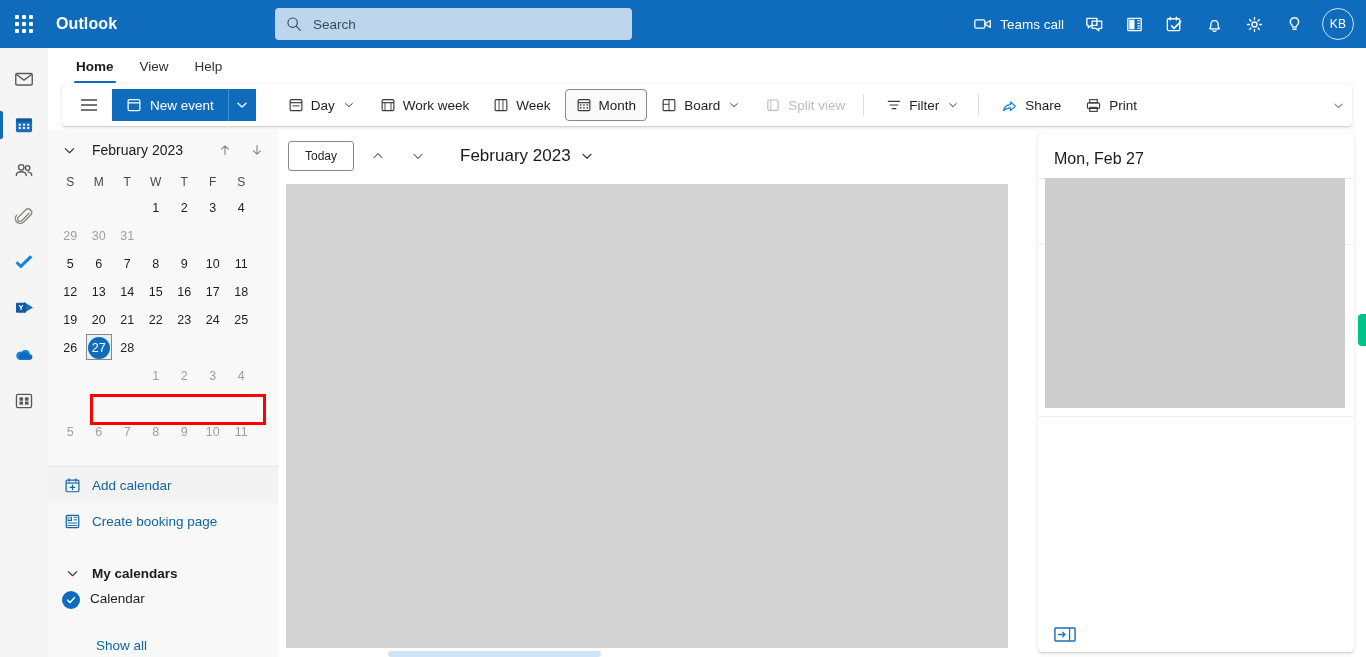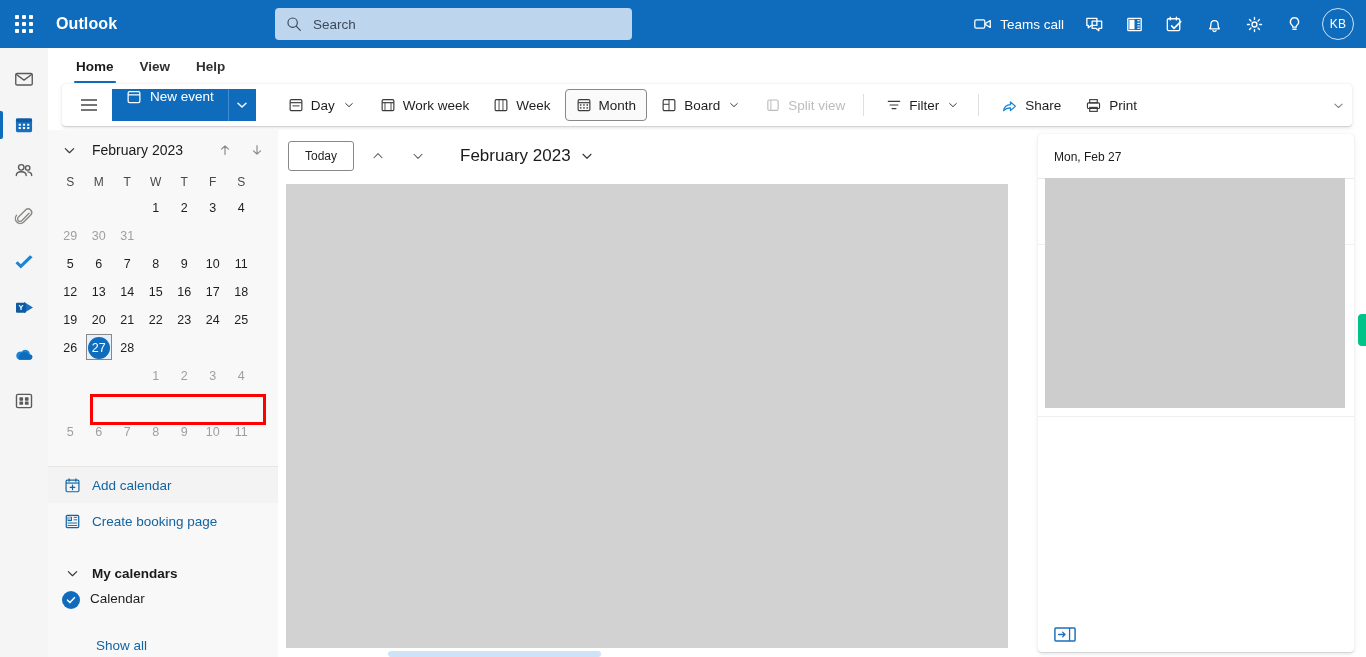--- a/index.html
+++ b/index.html
@@ -131,36 +131,36 @@
   .sb-showall { height: 36px; display: flex; align-items: center; padding-left: 48px; cursor: pointer; }
   .sb-showall span { font-size: 13.5px; color: #1264a3; }
 
   
   .ribbon-tabs {
     position: absolute; left: 48px; top: 48px; width: 1318px; height: 35px;
     background: #fff; display: flex; align-items: flex-end; padding-left: 16px; gap: 2px;
   }
   .rtab {
     height: 33px; padding: 0 12px; display: flex; align-items: center;
-    font-size: 13.5px; color: #323130; cursor: pointer; position: relative; font-weight: bold;
+    font-size: 13.5px; color: #323130; cursor: pointer; position: relative;
   }
   .rtab.active { color: #1b1a19; font-weight: bold; }
   .rtab.active::after {
     content: ""; position: absolute; left: 10px; right: 10px; bottom: 0; height: 2.5px;
     background: #0f6cbd; border-radius: 2px;
   }
 
   .toolbar {
     position: absolute; left: 62px; top: 84px; width: 1290px; height: 42px;
     background: #fff; border-radius: 4px; display: flex; align-items: center;
     padding: 0 6px; box-shadow: 0 .3px 1px rgba(0,0,0,.12), 0 1.6px 4px rgba(0,0,0,.10);
   }
   .tb-ham { width: 34px; height: 32px; display: flex; align-items: center; justify-content: center; cursor: pointer; margin: 0 6px 0 4px; }
   .newevt {
-    height: 32px; background: #0f6cbd; color: #fff; display: flex; align-items: flex-start;
+    height: 32px; background: #0f6cbd; color: #fff; display: flex; align-items: center;
     gap: 8px; padding: 0 14px; font-size: 13.5px; cursor: pointer; white-space: nowrap;
   }
   .newevt-split {
     height: 32px; width: 28px; background: #0f6cbd; display: flex; align-items: center;
     justify-content: center; cursor: pointer; border-left: 1px solid #3e8ed0;
   }
   .tb-btn {
     height: 32px; display: flex; align-items: center; gap: 7px; padding: 0 10px;
     font-size: 13.5px; color: #201f1e; cursor: pointer; white-space: nowrap; border-radius: 3px;
     margin-left: 4px;
@@ -203,21 +203,21 @@
     position: absolute; left: 278px; top: 651px; width: 760px; height: 6px; background: #fff;
   }
   .hscroll .thumb { position: absolute; left: 110px; top: 0; width: 213px; height: 6px; background: #cfe3f7; border-radius: 3px; cursor: pointer; }
 
   
   .rightpanel {
     position: absolute; left: 1038px; top: 134px; width: 316px; height: 518px;
     background: #fff; border-radius: 4px;
     box-shadow: 0 .3px 1px rgba(0,0,0,.10), 0 1.6px 4px rgba(0,0,0,.10);
   }
-  .rp-title { padding: 16px 0 12px 16px; font-size: 12px; color: #1b1a19; }
+  .rp-title { padding: 16px 0 12px 16px; font-size: 16px; color: #1b1a19; }
   .rp-mask { position: absolute; left: 7px; top: 44px; width: 300px; height: 230px; background: #cdcdcd; }
   .rp-divider { position: absolute; left: 0; top: 44px; width: 316px; height: 1px; background: #eaeaea; }
   .rp-divider2 { position: absolute; left: 0; top: 110px; width: 316px; height: 1px; background: #f0f0f0; }
   .rp-divider3 { position: absolute; left: 0; top: 282px; width: 316px; height: 1px; background: #f0f0f0; }
   .rp-footicon {
     position: absolute; left: 16px; bottom: 10px; width: 22px; height: 16px;
     display: flex; align-items: center; justify-content: center; cursor: pointer;
   }
   .greentab {
     position: absolute; right: 0; top: 314px; width: 8px; height: 32px;

